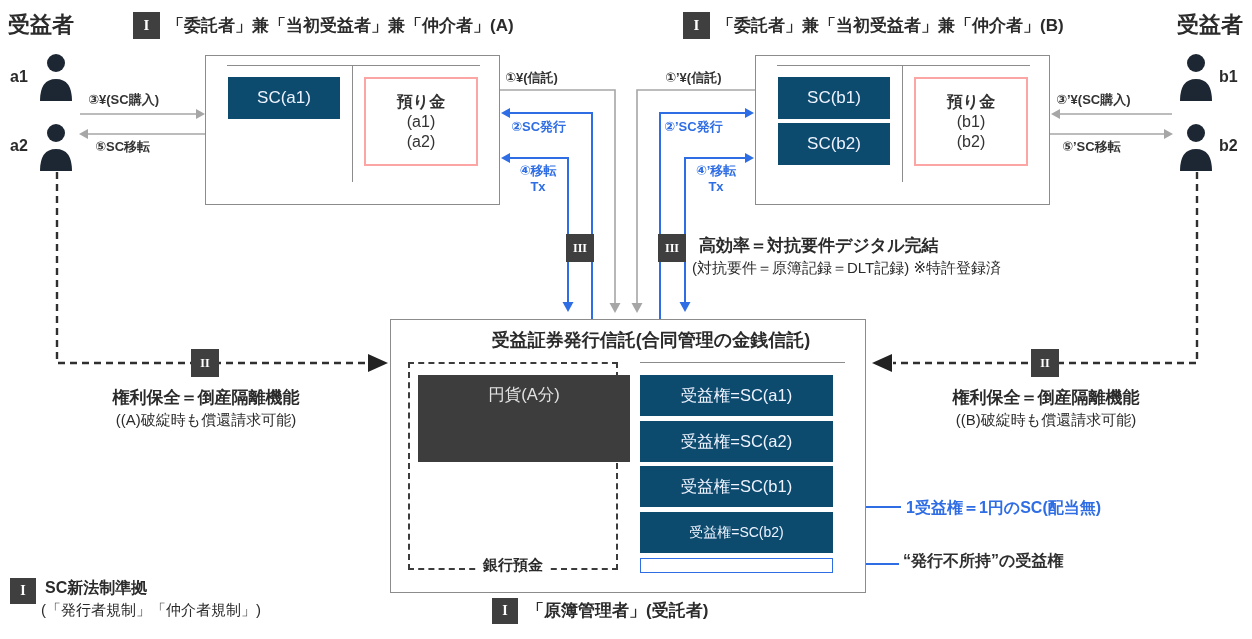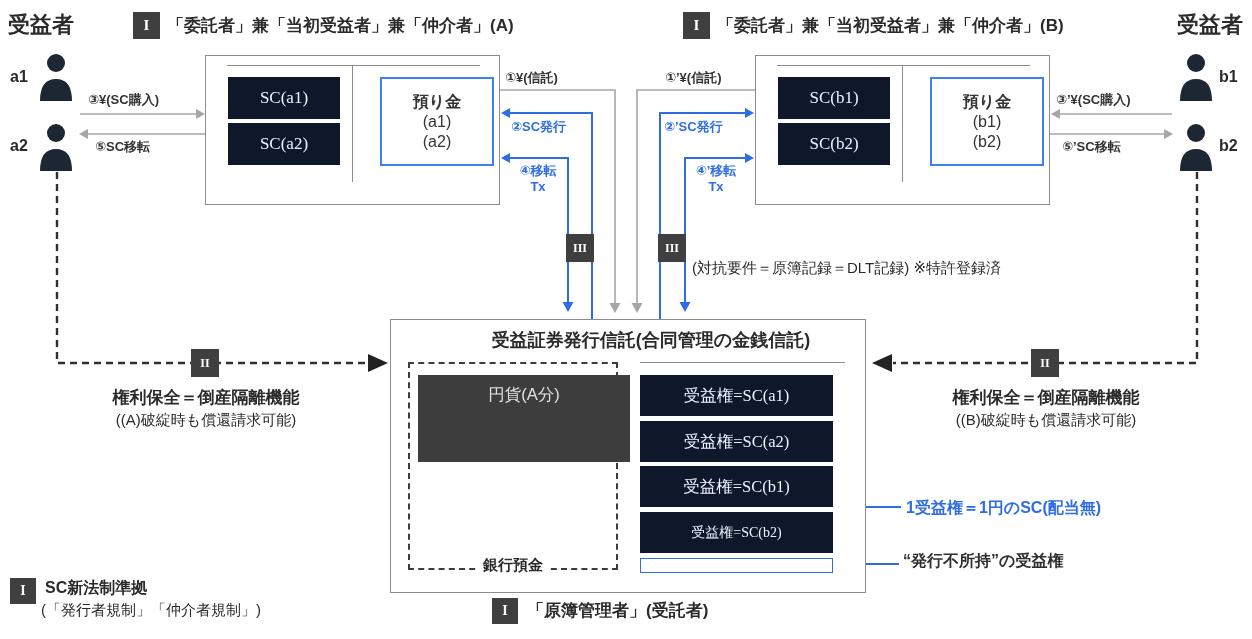--- a/index.html
+++ b/index.html
@@ -5,28 +5,28 @@
   html,body{margin:0;padding:0;background:#fff;}
   .canvas{
     position:relative;width:1252px;height:639px;background:#ffffff;overflow:hidden;
     font-family:"Liberation Sans","DejaVu Sans",sans-serif;color:#2b2b2b;
   }
   .txt{position:absolute;white-space:nowrap;line-height:1.25;}
   .b{font-weight:bold;}
   .sb{font-weight:600;}
   .ctr{text-align:center;}
   .panel{position:absolute;background:#fff;border:1.5px solid #8c8c8c;box-sizing:border-box;}
-  .blue-box{position:absolute;background:#0f172a;color:#eef3ff;display:flex;align-items:center;justify-content:center;box-sizing:border-box;font-family:Liberation Serif, serif;}
+  .blue-box{position:absolute;background:#0c4a6e;color:#eef3ff;display:flex;align-items:center;justify-content:center;box-sizing:border-box;}
   .dark-box{position:absolute;background:#3d3d3d;color:#e2e2e2;box-sizing:border-box;text-align:center;padding-top:9px;font-size:16.5px;}
   .badge{position:absolute;background:#3f3f3f;color:#fff;display:flex;align-items:center;justify-content:center;
          font-family:"Liberation Serif","DejaVu Serif",serif;font-weight:bold;box-sizing:border-box;}
   .rule{position:absolute;border-top:1.5px solid #8c8c8c;}
   .vrule{position:absolute;border-left:1.5px solid #8c8c8c;}
-  .deposit{position:absolute;background:#fff;border:2px solid #3b82f6;box-sizing:border-box;
-           display:flex;flex-direction:column;align-items:center;justify-content:center;font-size:16px;color:#333;line-height:1.25;margin-left:16px;}
+  .deposit{position:absolute;background:#fff;border:2px solid #fca5a5;box-sizing:border-box;
+           display:flex;flex-direction:column;align-items:center;justify-content:center;font-size:16px;color:#333;line-height:1.25;}
   .blue-t{color:#2e6de4;}
   .gray-t{color:#333;}
   .dashed-box{position:absolute;border:2px dashed #3c3c3c;box-sizing:border-box;}
   .empty-right{position:absolute;background:#fff;border:1.6px solid #2e6de4;box-sizing:border-box;}
   svg.connectors{position:absolute;left:0;top:0;pointer-events:none;}
   svg.connectors .g{stroke:#a6a6a6;stroke-width:1.6;fill:none;}
   svg.connectors .bl{stroke:#2e6de4;stroke-width:2;fill:none;}
   svg.connectors .k{stroke:#2f2f2f;stroke-width:2.4;fill:none;stroke-dasharray:7 5;}
   .person{position:absolute;width:36px;height:50px;}
 </style>
@@ -131,21 +131,20 @@
         <path d="M2,50 Q2,28 18,28 Q34,28 34,50 Z" fill="#1c2733"></path>
       </svg>
   </div>
 
   <div class="badge" style="left:133px;top:12px;width:27px;height:27px;font-size:15px;">I</div>
   <div class="txt b" style="left:167px;top:15px;font-size:17px;">「委託者」兼「当初受益者」兼「仲介者」(A)</div>
   <div class="panel" style="left:205px;top:55px;width:295px;height:150px;"></div>
   <div class="rule" style="left:227px;top:65px;width:253px;"></div>
   <div class="vrule" style="left:352px;top:65px;height:117px;"></div>
   <div class="blue-box" style="left:228px;top:77px;width:112px;height:42px;font-size:17px;">SC(a1)</div>
-  <div class="blue-box" style="left:228px;top:123px;width:112px;height:42px;font-size:17px;">SC(a2)</div>
   <div class="deposit" style="left:364px;top:77px;width:114px;height:89px;">
     <span class="sb">預り金</span>
     <span>(a1)</span>
     <span>(a2)</span>
   </div>
 
   <div class="badge" style="left:683px;top:12px;width:27px;height:27px;font-size:15px;">I</div>
   <div class="txt b" style="left:717px;top:15px;font-size:17px;">「委託者」兼「当初受益者」兼「仲介者」(B)</div>
   <div class="panel" style="left:755px;top:55px;width:295px;height:150px;"></div>
   <div class="rule" style="left:777px;top:65px;width:253px;"></div>
@@ -172,20 +171,21 @@
     <span>Tx</span>
   </div>
   <div class="txt sb blue-t ctr" style="left:684px;top:163px;width:64px;font-size:13px;">
     <span>④’移転</span><br>
     <span>Tx</span>
   </div>
 
   <div class="badge" style="left:566px;top:234px;width:28px;height:28px;font-size:12px;">III</div>
   <div class="badge" style="left:658px;top:234px;width:28px;height:28px;font-size:12px;">III</div>
 
+  <div class="txt b" style="left:699px;top:235px;font-size:17px;">高効率＝対抗要件デジタル完結</div>
   <div class="txt" style="left:692px;top:259px;font-size:15px;">(対抗要件＝原簿記録＝DLT記録) ※特許登録済</div>
 
   <div class="badge" style="left:191px;top:349px;width:28px;height:28px;font-size:12px;">II</div>
   <div class="txt b ctr" style="left:60px;top:387px;width:292px;font-size:17px;">権利保全＝倒産隔離機能</div>
   <div class="txt ctr" style="left:60px;top:411px;width:292px;font-size:15px;">((A)破綻時も償還請求可能)</div>
   <div class="badge" style="left:1031px;top:349px;width:28px;height:28px;font-size:12px;">II</div>
   <div class="txt b ctr" style="left:900px;top:387px;width:292px;font-size:17px;">権利保全＝倒産隔離機能</div>
   <div class="txt ctr" style="left:900px;top:411px;width:292px;font-size:15px;">((B)破綻時も償還請求可能)</div>
 
   <div class="panel" style="left:390px;top:319px;width:476px;height:274px;"></div>

